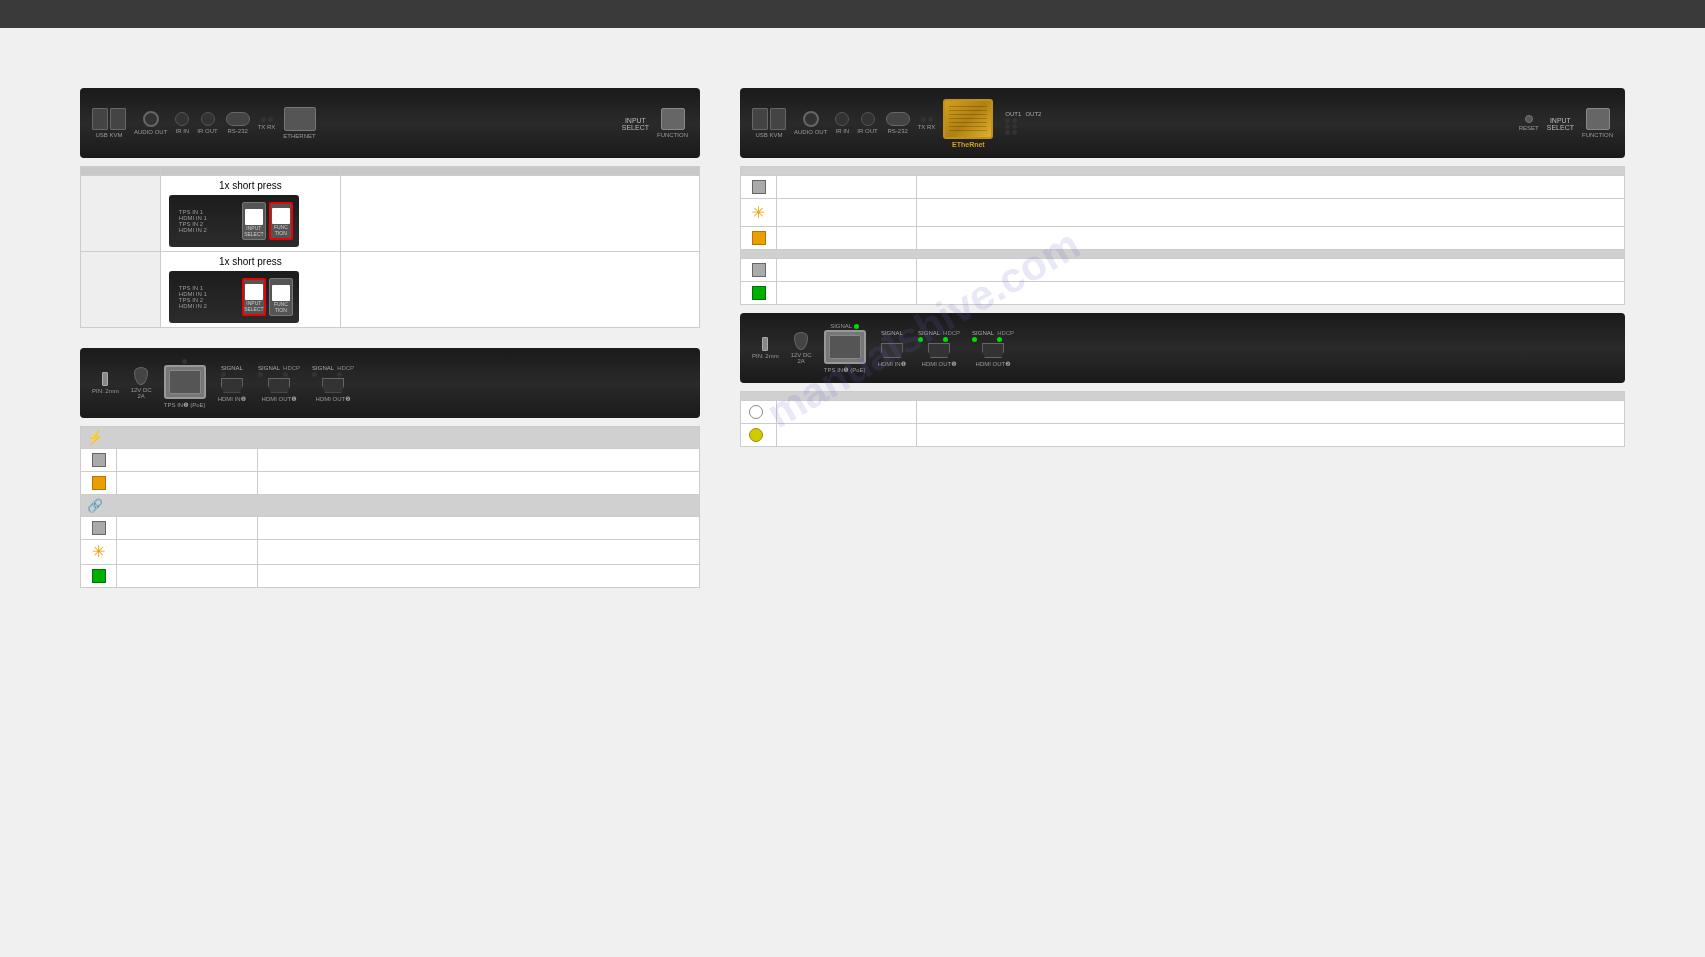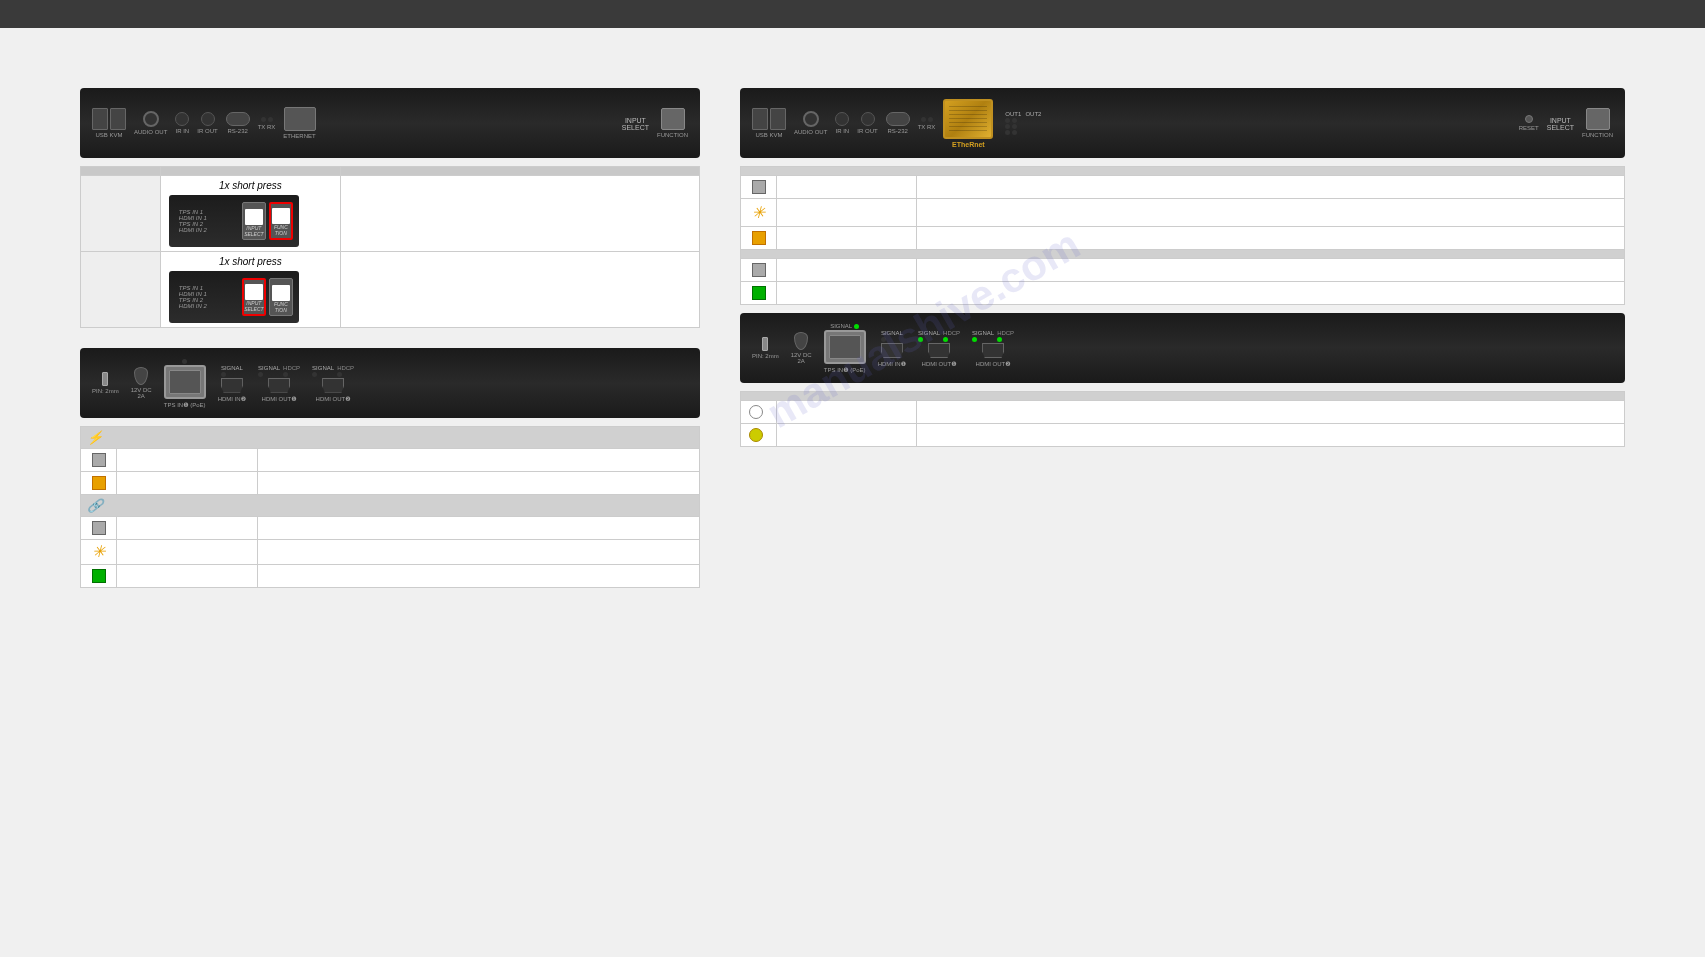--- a/index.html
+++ b/index.html
@@ -49,21 +49,20 @@
       position: relative;
       margin-bottom: 8px;
     }
 
     
     .info-table {
       width: 100%;
       border-collapse: collapse;
       background: white;
       margin-bottom: 2px;
-      font-style: italic;
     }
 
     .info-table td, .info-table th {
       border: 1px solid #ccc;
       padding: 4px 8px;
       vertical-align: middle;
     }
 
     .info-table .header-row td {
       background: #c8c8c8;

